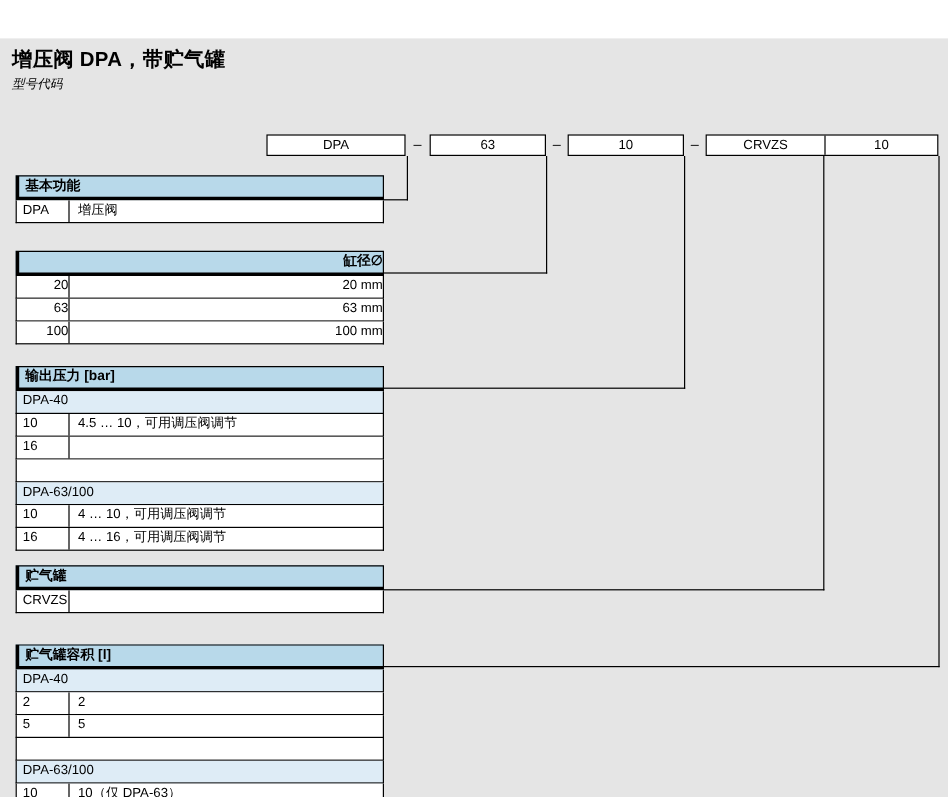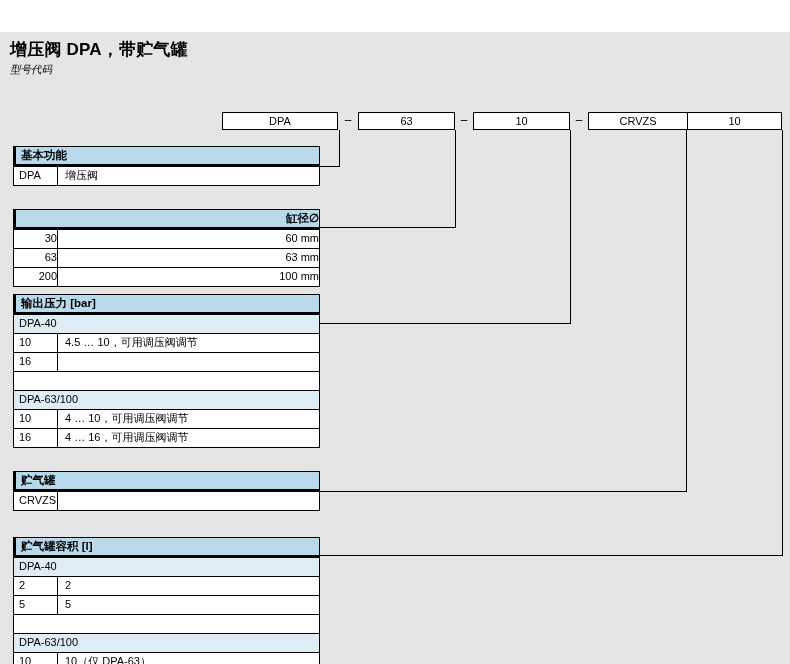--- a/index.html
+++ b/index.html
@@ -176,34 +176,34 @@
     <div class="tbl-header">基本功能</div>
     <div class="row">
       <div class="c1">DPA</div>
       <div class="c2">增压阀</div>
     </div>
   </div>
 
   <div class="tbl" style="top:177px;text-align:right;">
     <div class="tbl-header">缸径∅</div>
     <div class="row">
-      <div class="c1">30</div>
-      <div class="c2">60 mm</div>
+      <div class="c1">20</div>
+      <div class="c2">20 mm</div>
     </div>
     <div class="row">
       <div class="c1">63</div>
       <div class="c2">63 mm</div>
     </div>
     <div class="row">
-      <div class="c1">200</div>
+      <div class="c1">100</div>
       <div class="c2">100 mm</div>
     </div>
   </div>
 
-  <div class="tbl" style="top:262px;">
+  <div class="tbl" style="top:273px;">
     <div class="tbl-header">输出压力 [bar]</div>
     <div class="subrow">DPA-40</div>
     <div class="row">
       <div class="c1">10</div>
       <div class="c2">4.5 … 10，可用调压阀调节</div>
     </div>
     <div class="row">
       <div class="c1">16</div>
     </div>
     <div class="seprow"></div>

